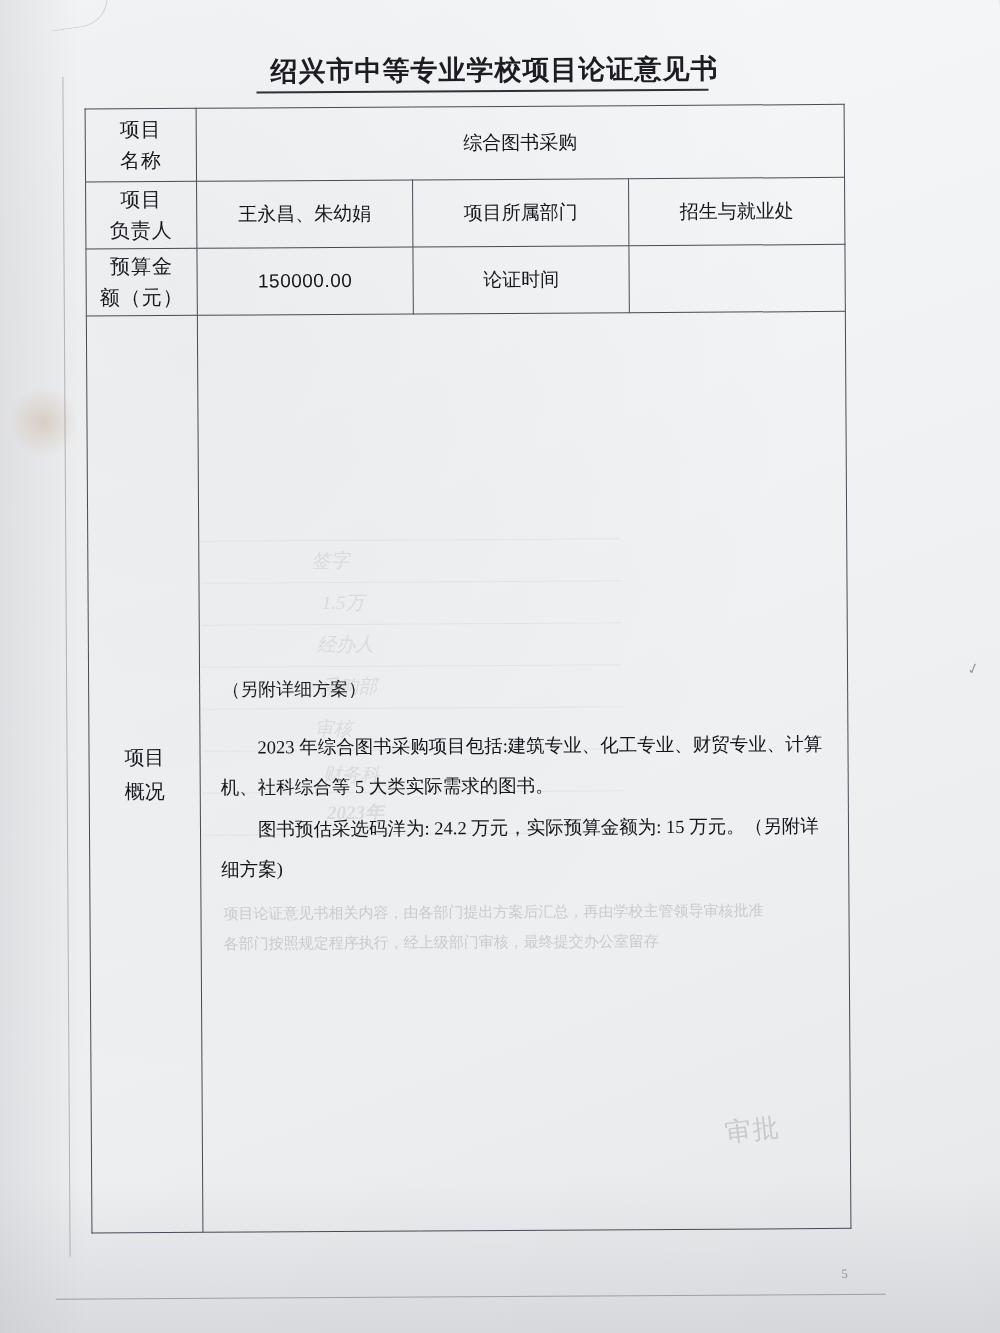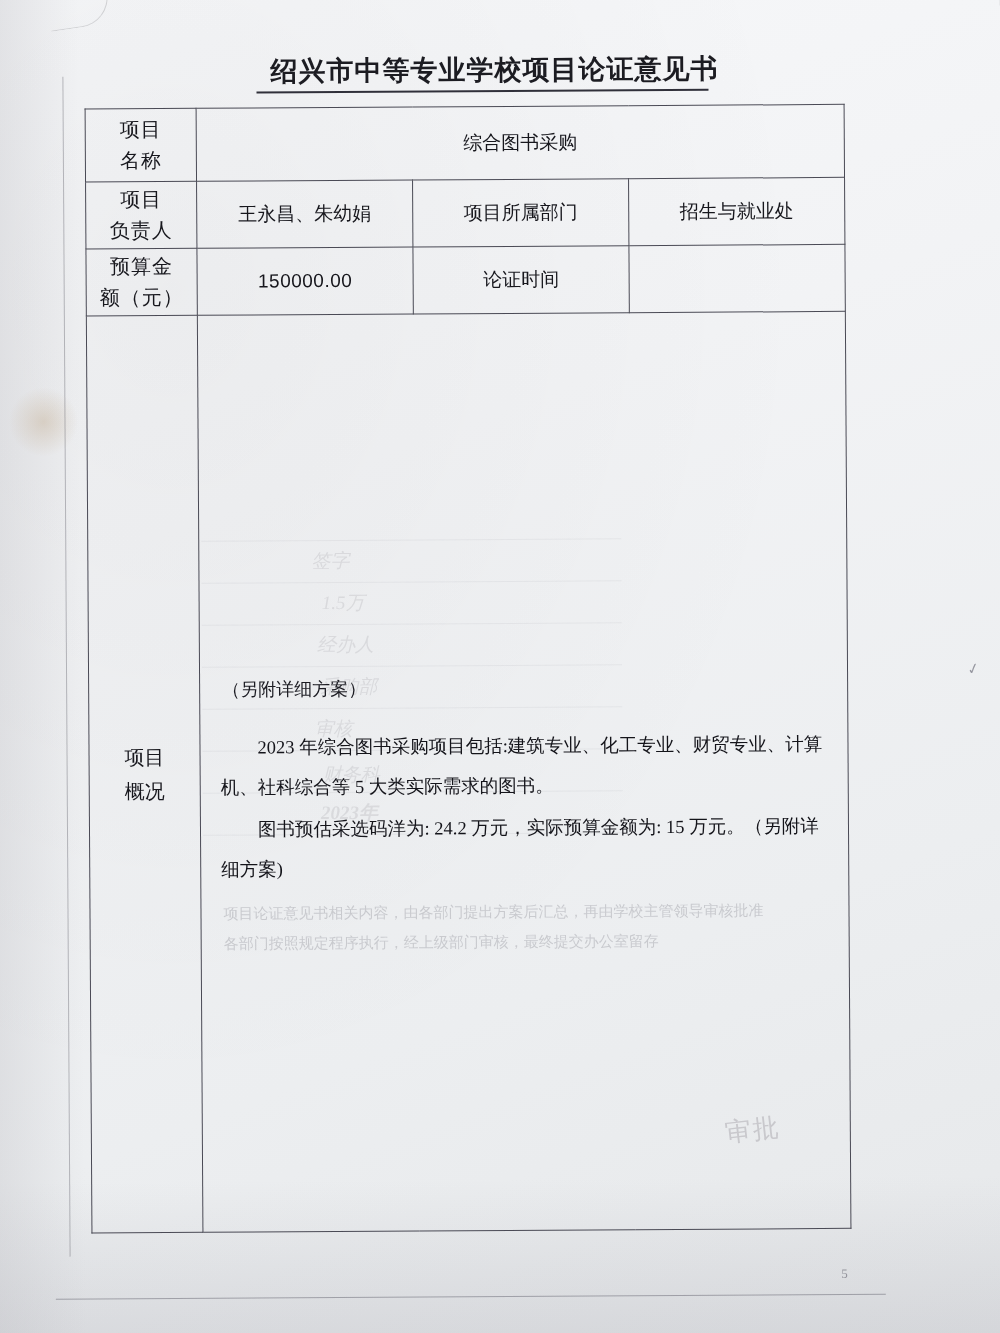--- a/index.html
+++ b/index.html
@@ -269,21 +269,21 @@
       <div class="ghost-row" style="top:168px;"></div>
       <div class="ghost-row" style="top:210px;"></div>
       <div class="ghost-row" style="top:252px;"></div>
       <div class="ghost-row" style="top:294px;"></div>
       <div class="ghost-scribble" style="left:110px; top:8px;">签字</div>
       <div class="ghost-scribble" style="left:120px; top:50px;">1.5万</div>
       <div class="ghost-scribble" style="left:115px; top:92px;">经办人</div>
       <div class="ghost-scribble" style="left:118px; top:134px;">采购部</div>
       <div class="ghost-scribble" style="left:112px; top:176px;">审核</div>
       <div class="ghost-scribble" style="left:120px; top:222px;">财务科</div>
-      <div class="ghost-scribble" style="left:118px; top:260px;font-weight:bold;">2023年</div>
+      <div class="ghost-scribble" style="left:124px; top:260px;font-weight:bold;">2023年</div>
     </div>
     <div class="ghost-para" style="top:905px;">项目论证意见书相关内容，由各部门提出方案后汇总，再由学校主管领导审核批准</div>
     <div class="ghost-para" style="top:935px;">各部门按照规定程序执行，经上级部门审核，最终提交办公室留存</div>
     <div class="ghost-stamp">审批</div>
 
     <div id="doc-title">绍兴市中等专业学校项目论证意见书</div>
     <div id="title-underline"></div>
 
     <table class="form">
       <tbody>

